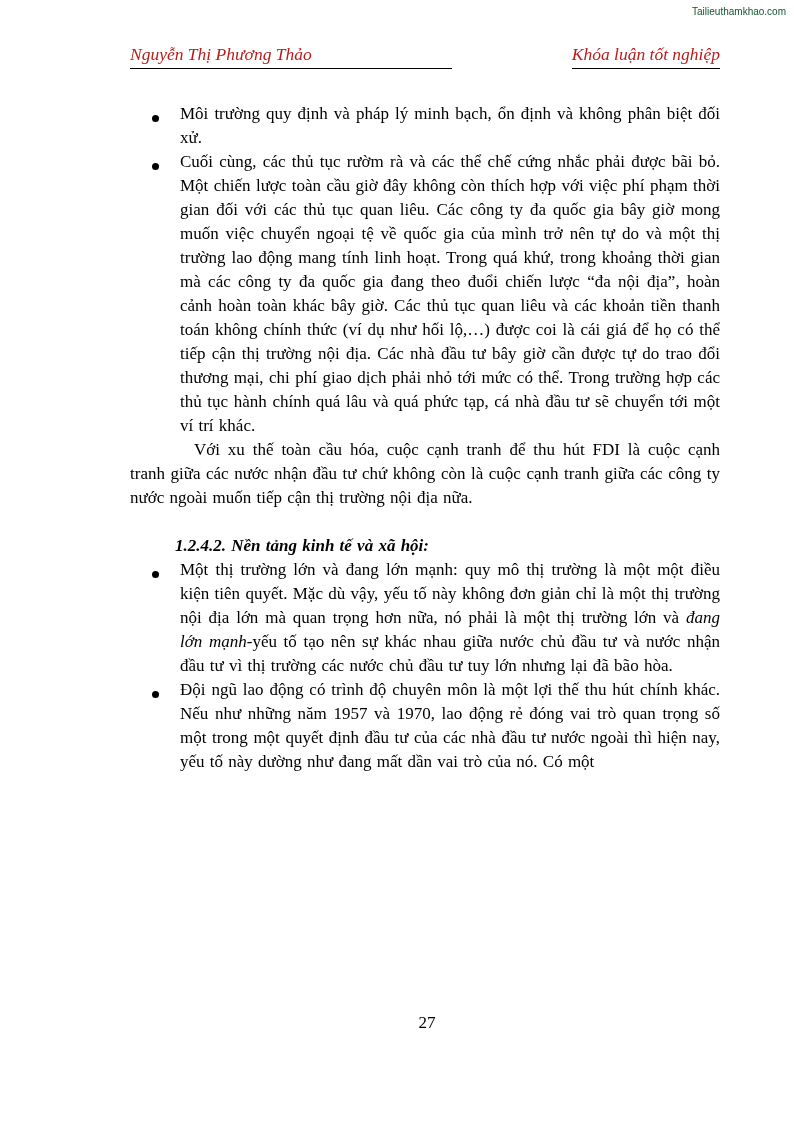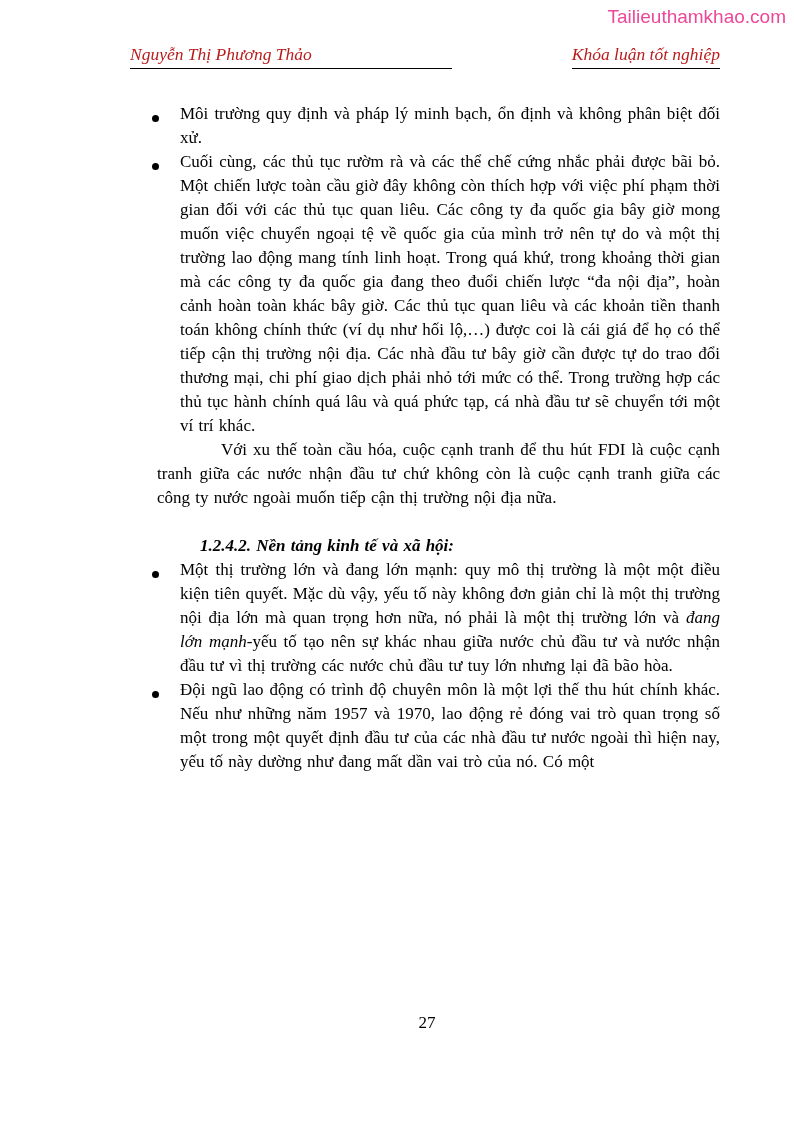--- a/index.html
+++ b/index.html
@@ -15,22 +15,22 @@
     margin: 0 auto;
     background: #ffffff;
     color: #000000;
     overflow: hidden;
   }
   .watermark {
     position: absolute;
     top: 6px;
     right: 8px;
     font-family: "Liberation Sans", "DejaVu Sans", sans-serif;
-    font-size: 19px;
-    color: #ec4899;
+    font-size: 10px;
+    color: #14532d;
   }
   .header {
     position: absolute;
     top: 44px;
     left: 130px;
     right: 74px;
     display: flex;
     align-items: flex-end;
     font-size: 17.5px;
     font-style: italic;
@@ -64,23 +64,23 @@
   }
   .bullet-dot {
     position: absolute;
     left: 22px;
     top: 13px;
     width: 7px;
     height: 7px;
     border-radius: 50%;
     background: #000;
   }
-  .para-indent { text-indent: 64px; margin-left: 27px; }
+  .para-indent { text-indent: 64px; }
   .section-heading {
-    margin: 24px 0 0 70px;
+    margin: 24px 0 0 45px;
     font-weight: bold;
     font-style: italic;
     text-align: left;
   }
   .italic-run { font-style: italic; }
   .page-number {
     position: absolute;
     bottom: 90px;
     left: 132px;
     width: 590px;

